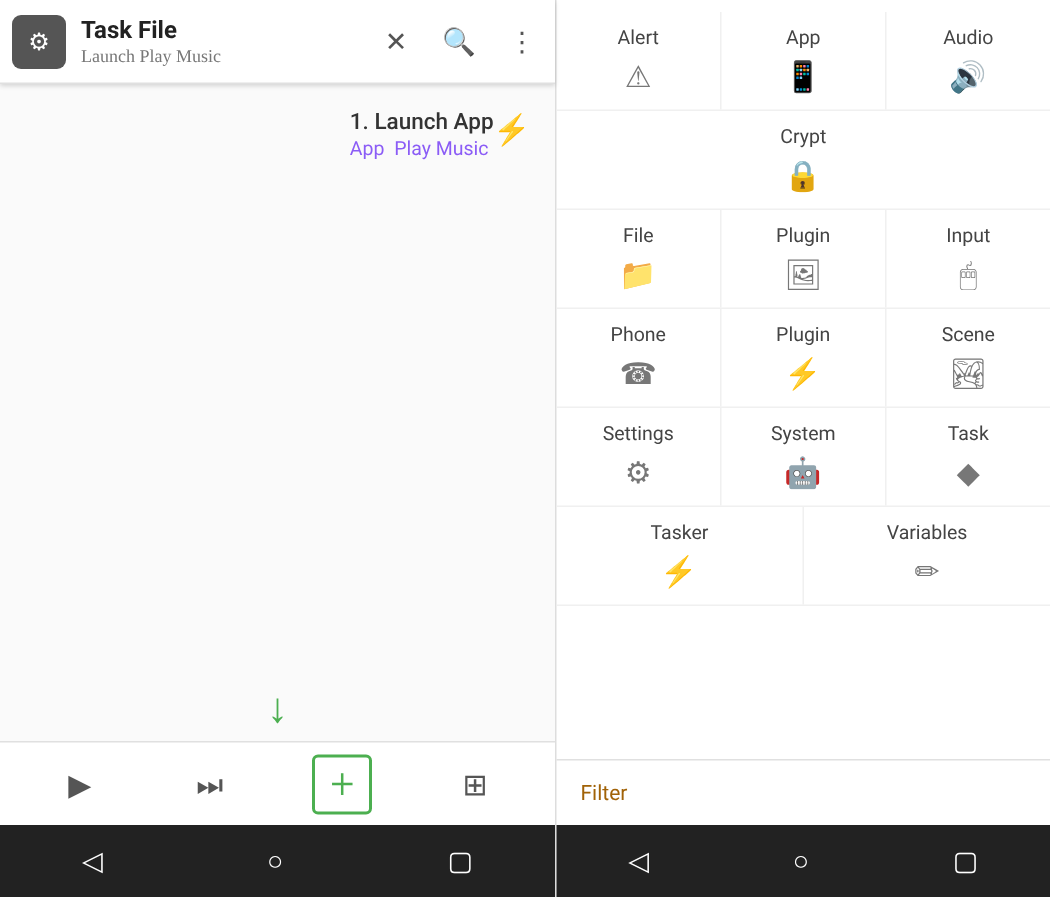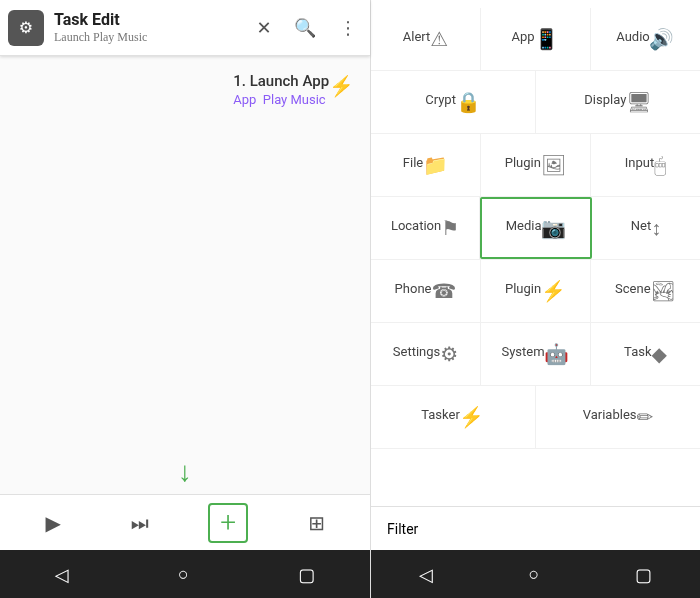--- a/index.html
+++ b/index.html
@@ -210,21 +210,21 @@
     }
 
     .grid-row {
       display: flex;
       border-bottom: 1px solid #f0f0f0;
     }
 
     .grid-cell {
       flex: 1;
       display: flex;
-      flex-direction: row;
+      flex-direction: column;
       align-items: center;
       justify-content: center;
       padding: 10px 4px;
       cursor: pointer;
       border-right: 1px solid #f0f0f0;
       min-height: 62px;
     }
 
     .grid-cell:last-child {
       border-right: none;
@@ -250,21 +250,21 @@
     .filter-bar {
       height: 44px;
       border-top: 1px solid #e0e0e0;
       display: flex;
       align-items: center;
       padding: 0 16px;
     }
 
     .filter-text {
       font-size: 14px;
-      color: #000000;
+      color: #a16207;
     }
 
     
     .nav-bar-right {
       background: #222;
       height: 48px;
       display: flex;
       align-items: center;
       justify-content: space-around;
     }
@@ -272,21 +272,21 @@
 </head>
 <body>
 
 <div class="left-panel">
 
   <div class="top-bar">
     <div class="app-icon">
       <span>⚙</span>
     </div>
     <div class="top-bar-titles">
-      <div class="top-bar-title">Task Edit</div>
+      <div class="top-bar-title">Task File</div>
       <div class="top-bar-subtitle">Launch Play Music</div>
     </div>
     <div class="top-bar-actions">
       <div class="icon-btn">✕</div>
       <div class="icon-btn">🔍</div>
       <div class="icon-btn">⋮</div>
     </div>
   </div>
 
   <div class="task-content">
@@ -336,51 +336,33 @@
         <div class="grid-cell">
           <div class="cell-label">Audio</div>
           <div class="cell-icon">🔊</div>
         </div>
       </div>
       <div class="grid-row">
         <div class="grid-cell">
           <div class="cell-label">Crypt</div>
           <div class="cell-icon">🔒</div>
         </div>
-        <div class="grid-cell">
-          <div class="cell-label">Display</div>
-          <div class="cell-icon">🖥</div>
-        </div>
       </div>
       <div class="grid-row">
         <div class="grid-cell">
           <div class="cell-label">File</div>
           <div class="cell-icon">📁</div>
         </div>
         <div class="grid-cell">
           <div class="cell-label">Plugin</div>
           <div class="cell-icon">🖼</div>
         </div>
         <div class="grid-cell">
           <div class="cell-label">Input</div>
           <div class="cell-icon">🖱</div>
-        </div>
-      </div>
-      <div class="grid-row">
-        <div class="grid-cell">
-          <div class="cell-label">Location</div>
-          <div class="cell-icon">⚑</div>
-        </div>
-        <div class="grid-cell highlighted">
-          <div class="cell-label">Media</div>
-          <div class="cell-icon">📷</div>
-        </div>
-        <div class="grid-cell">
-          <div class="cell-label">Net</div>
-          <div class="cell-icon">↕</div>
         </div>
       </div>
       <div class="grid-row">
         <div class="grid-cell">
           <div class="cell-label">Phone</div>
           <div class="cell-icon">☎</div>
         </div>
         <div class="grid-cell">
           <div class="cell-label">Plugin</div>
           <div class="cell-icon">⚡</div>

